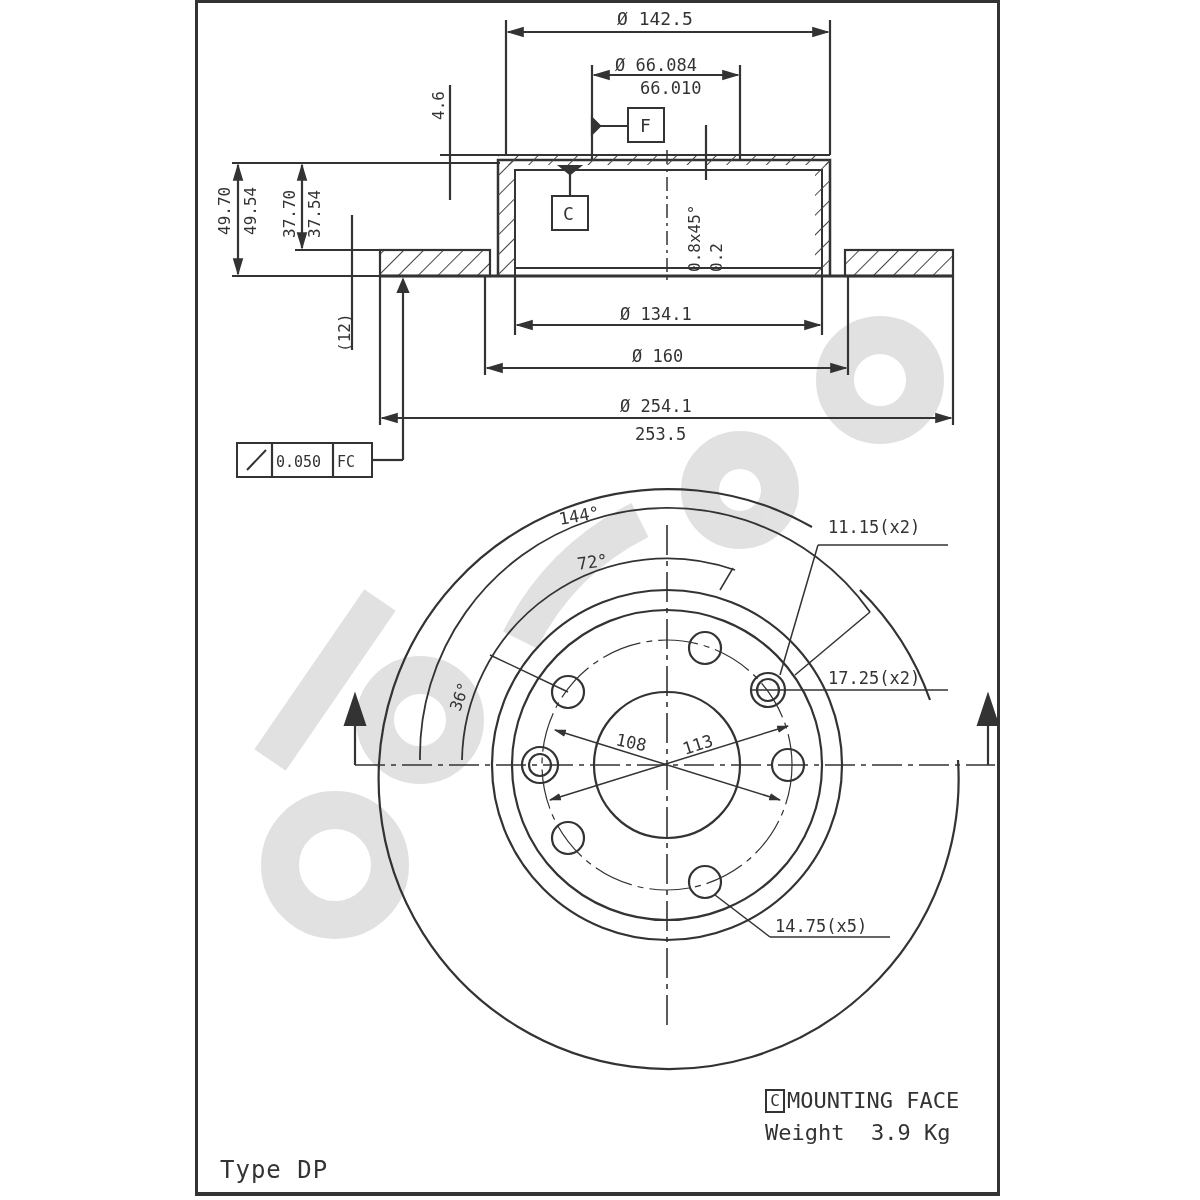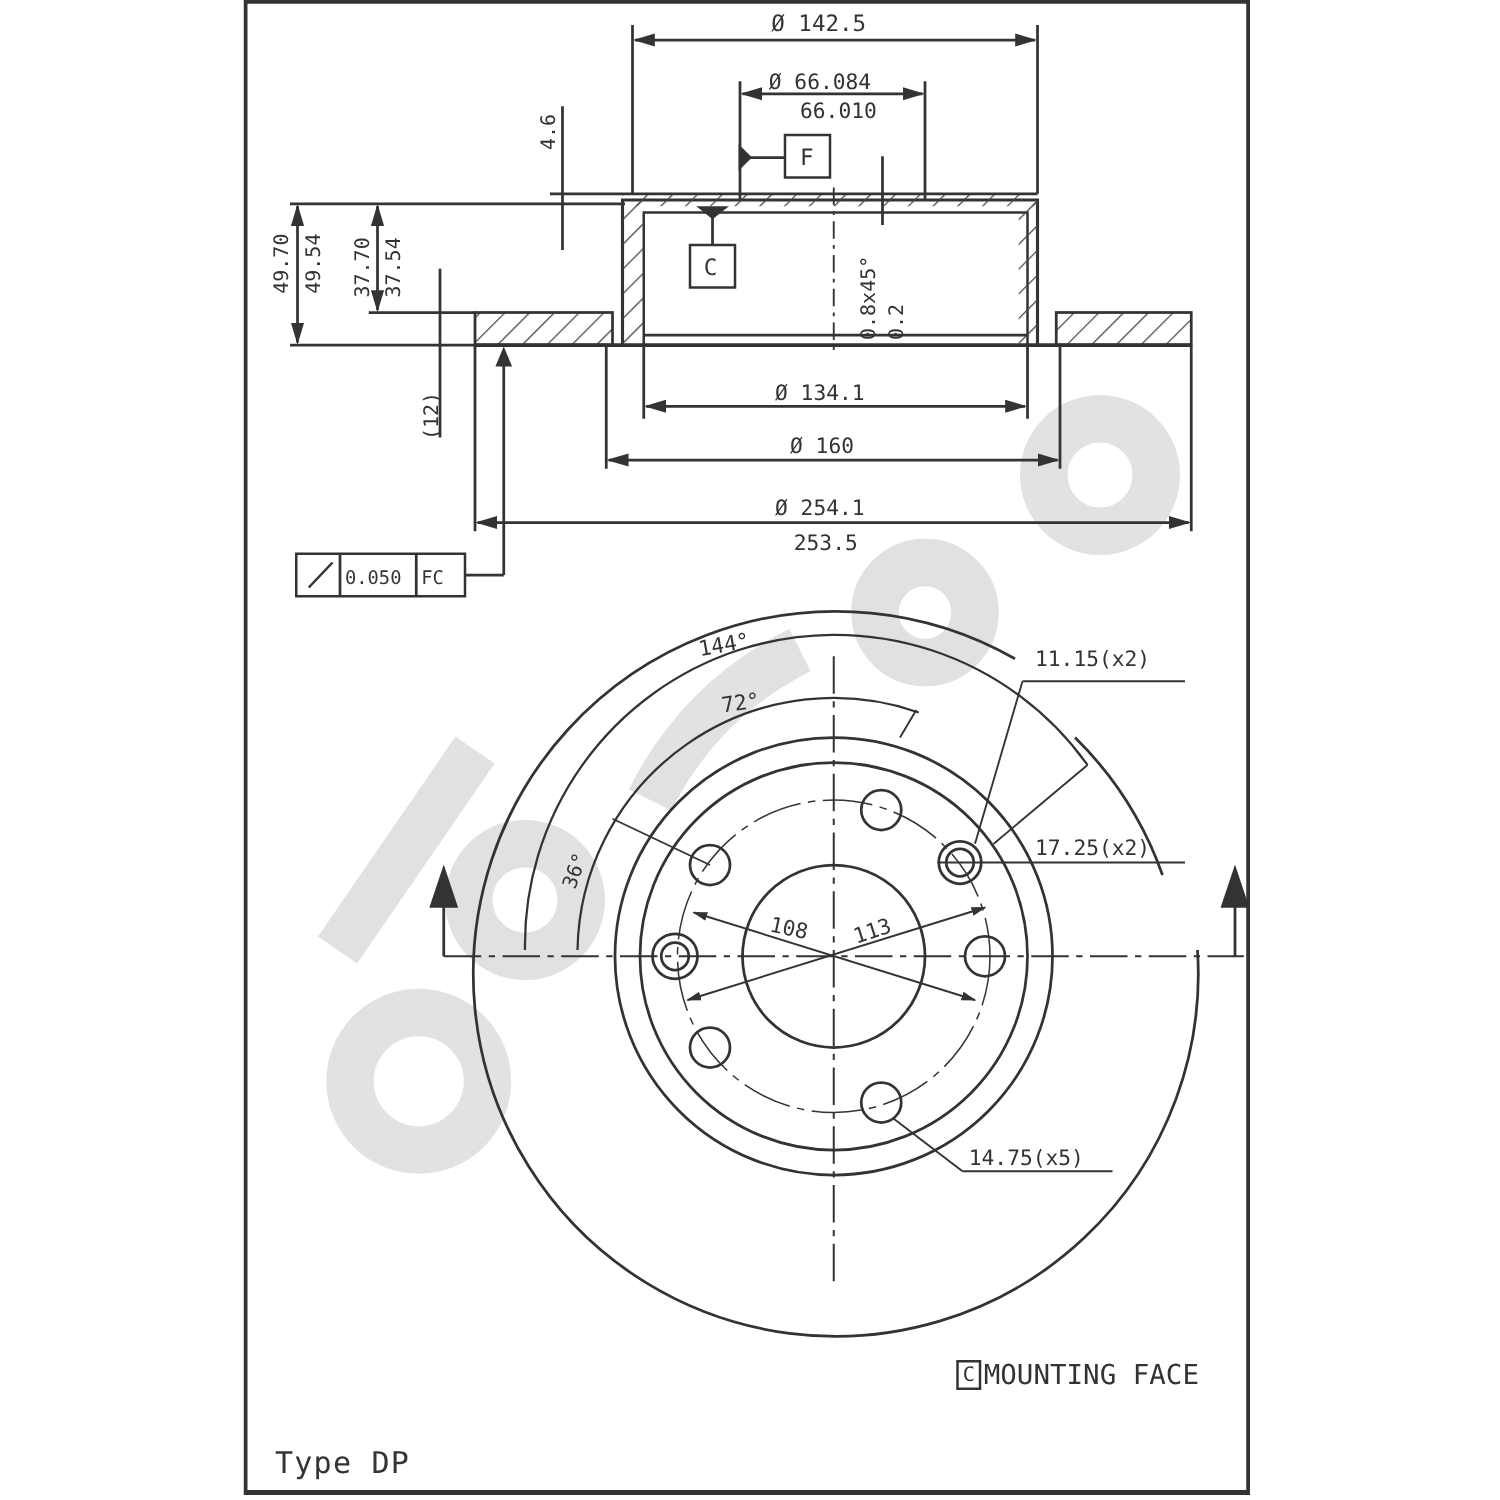--- a/index.html
+++ b/index.html
@@ -183,15 +183,16 @@
   <text transform="translate(460,712) rotate(-70)" font-size="16">36°</text>
   <text transform="translate(615,745) rotate(12)" font-size="17">108</text>
   <text transform="translate(685,755) rotate(-18)" font-size="17">113</text>
   <text x="828" y="533" font-size="17">11.15(x2)</text>
   <text x="828" y="684" font-size="17">17.25(x2)</text>
   <text x="775" y="932" font-size="17">14.75(x5)</text>
 </svg>
 
 <div class="notes">
   <div class="row"><span class="box">C</span><span>MOUNTING FACE</span></div>
+  <div class="row" style="white-space:pre">Weight  3.9 Kg</div>
 </div>
 
 <div class="type-label">Type DP</div>
 
 </body></html>

